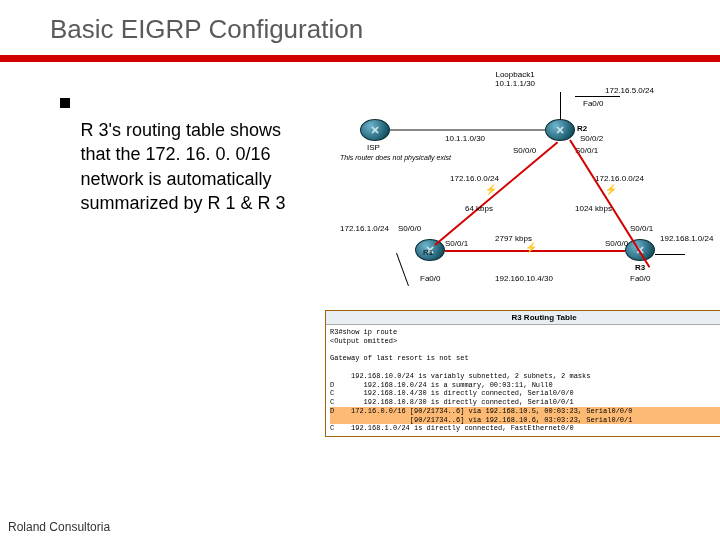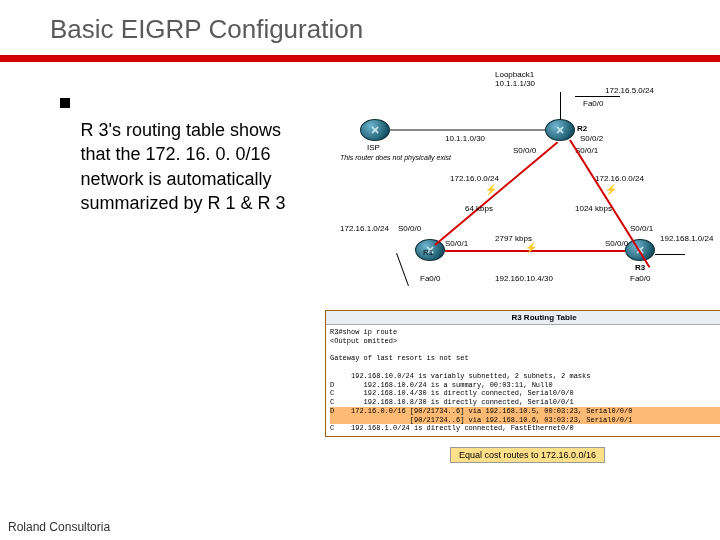--- a/index.html
+++ b/index.html
@@ -107,21 +107,21 @@
 
 <div class="content">
 
   <div class="bullet-area">
     <span class="bullet-sq"></span>
     <span class="bullet-text">R 3's routing table shows that the 172. 16. 0. 0/16 network is automatically summarized by R 1 &amp; R 3</span>
   </div>
 
   <div class="diagram">
 
-    <div class="label" style="left:170px; top:-4px; text-align:left;">
+    <div class="label" style="left:170px; top:-4px; text-align:center;">
       <div>Loopback1</div>
       <div>10.1.1.1/30</div>
     </div>
 
     <div class="label" style="left:280px; top:12px;">172.16.5.0/24</div>
 
     <div class="router" style="left:35px; top:45px;">
         <div class="cross">✕</div>
       </div>
     <div class="label" style="left:42px; top:69px;">ISP</div>
@@ -191,17 +191,16 @@
 
 <span>Gateway of last resort is not set</span>
 
 <span>     192.168.10.0/24 is variably subnetted, 2 subnets, 2 masks</span>
 <span>D       192.168.10.0/24 is a summary, 00:03:11, Null0</span>
 <span>C       192.168.10.4/30 is directly connected, Serial0/0/0</span>
 <span>C       192.168.10.8/30 is directly connected, Serial0/0/1</span>
 <span class="hl">D    172.16.0.0/16 [90/21734..6] via 192.168.10.5, 00:03:23, Serial0/0/0</span><span class="hl">                   [90/21734..6] via 192.168.10.6, 03:03:23, Serial0/0/1</span><span>C    192.168.1.0/24 is directly connected, FastEthernet0/0</span></div>
   </div>
 
-  <div class="callout">Equal cost routes to 172.16.0.0/16</div>
 
 </div>
 
 <div class="footer">Roland Consultoria</div>
 
 </body></html>

